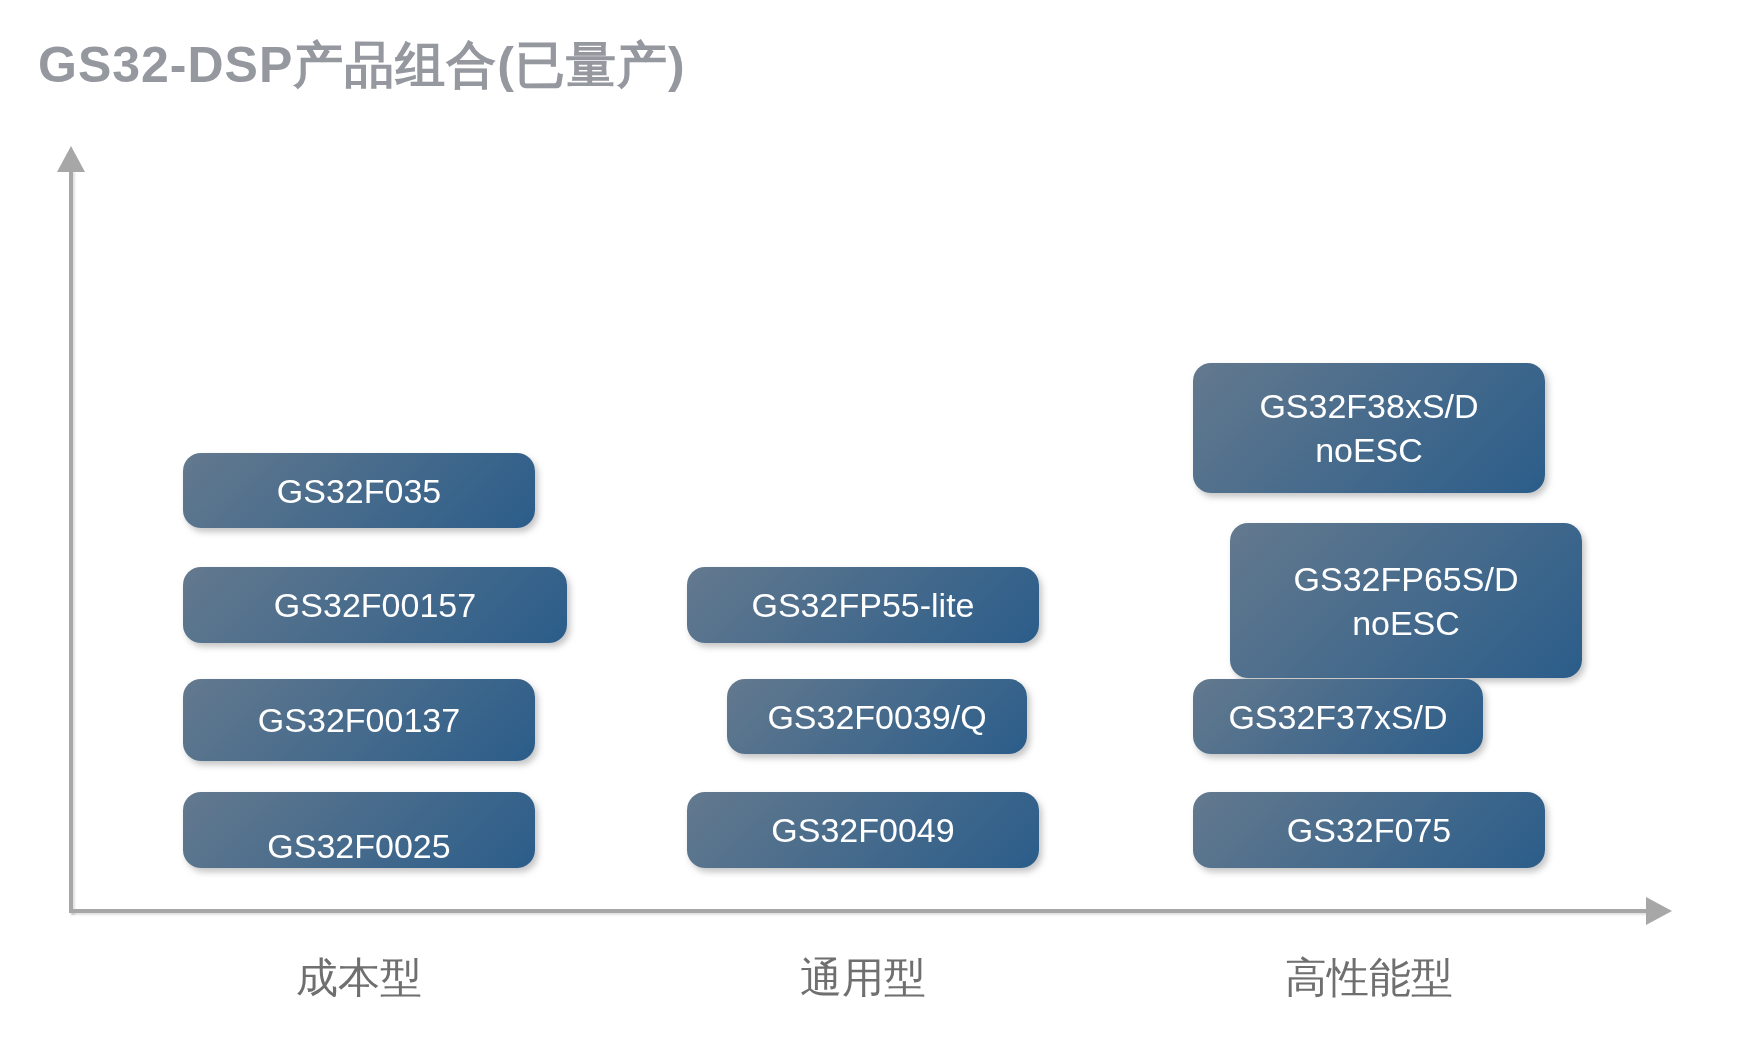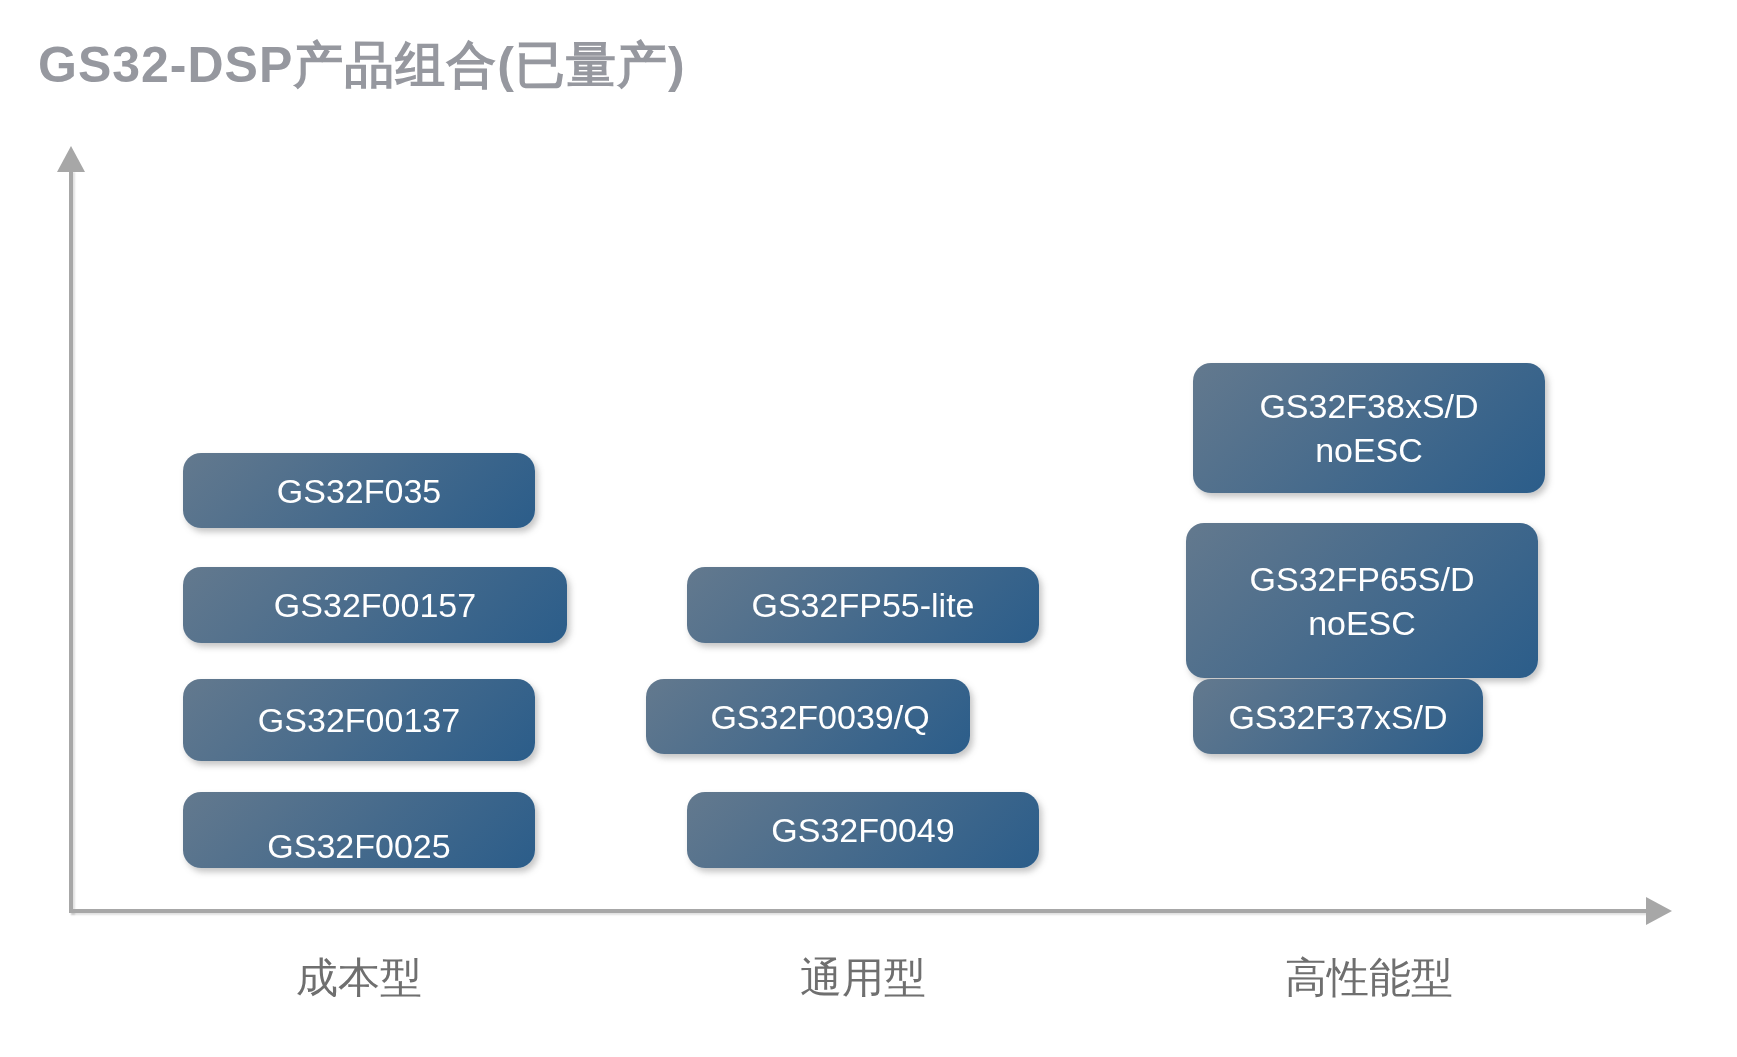--- a/index.html
+++ b/index.html
@@ -86,32 +86,35 @@
     <div class="product-box" style="left: 183px; top: 679px; width: 352px; height: 82px;">
       <div class="product-box-line">GS32F00137</div>
     </div>
     <div class="product-box" style="left: 183px; top: 792px; width: 352px; height: 76px; justify-content: flex-end;">
       <div class="product-box-line">GS32F0025</div>
     </div>
     <div class="axis-category" style="left: 159px;">成本型</div>
     <div class="product-box" style="left: 687px; top: 567px; width: 352px; height: 76px;">
       <div class="product-box-line">GS32FP55-lite</div>
     </div>
-    <div class="product-box" style="left: 646px; top: 679px; width: 300px; height: 75px; padding-left: 24px;">
+    <div class="product-box" style="left: 727px; top: 679px; width: 300px; height: 75px;">
       <div class="product-box-line">GS32F0039/Q</div>
     </div>
     <div class="product-box" style="left: 687px; top: 792px; width: 352px; height: 76px;">
       <div class="product-box-line">GS32F0049</div>
     </div>
     <div class="axis-category" style="left: 663px;">通用型</div>
     <div class="product-box" style="left: 1193px; top: 363px; width: 352px; height: 130px;">
       <div class="product-box-line">GS32F38xS/D</div>
       <div class="product-box-line">noESC</div>
     </div>
-    <div class="product-box" style="left: 1186px; top: 523px; width: 352px; height: 155px;">
+    <div class="product-box" style="left: 1230px; top: 523px; width: 352px; height: 155px;">
       <div class="product-box-line">GS32FP65S/D</div>
       <div class="product-box-line">noESC</div>
     </div>
     <div class="product-box" style="left: 1193px; top: 679px; width: 290px; height: 75px;">
       <div class="product-box-line">GS32F37xS/D</div>
     </div>
+    <div class="product-box" style="left: 1193px; top: 792px; width: 352px; height: 76px;">
+      <div class="product-box-line">GS32F075</div>
+    </div>
     <div class="axis-category" style="left: 1169px;">高性能型</div>
   </div>
 
 </body></html>

